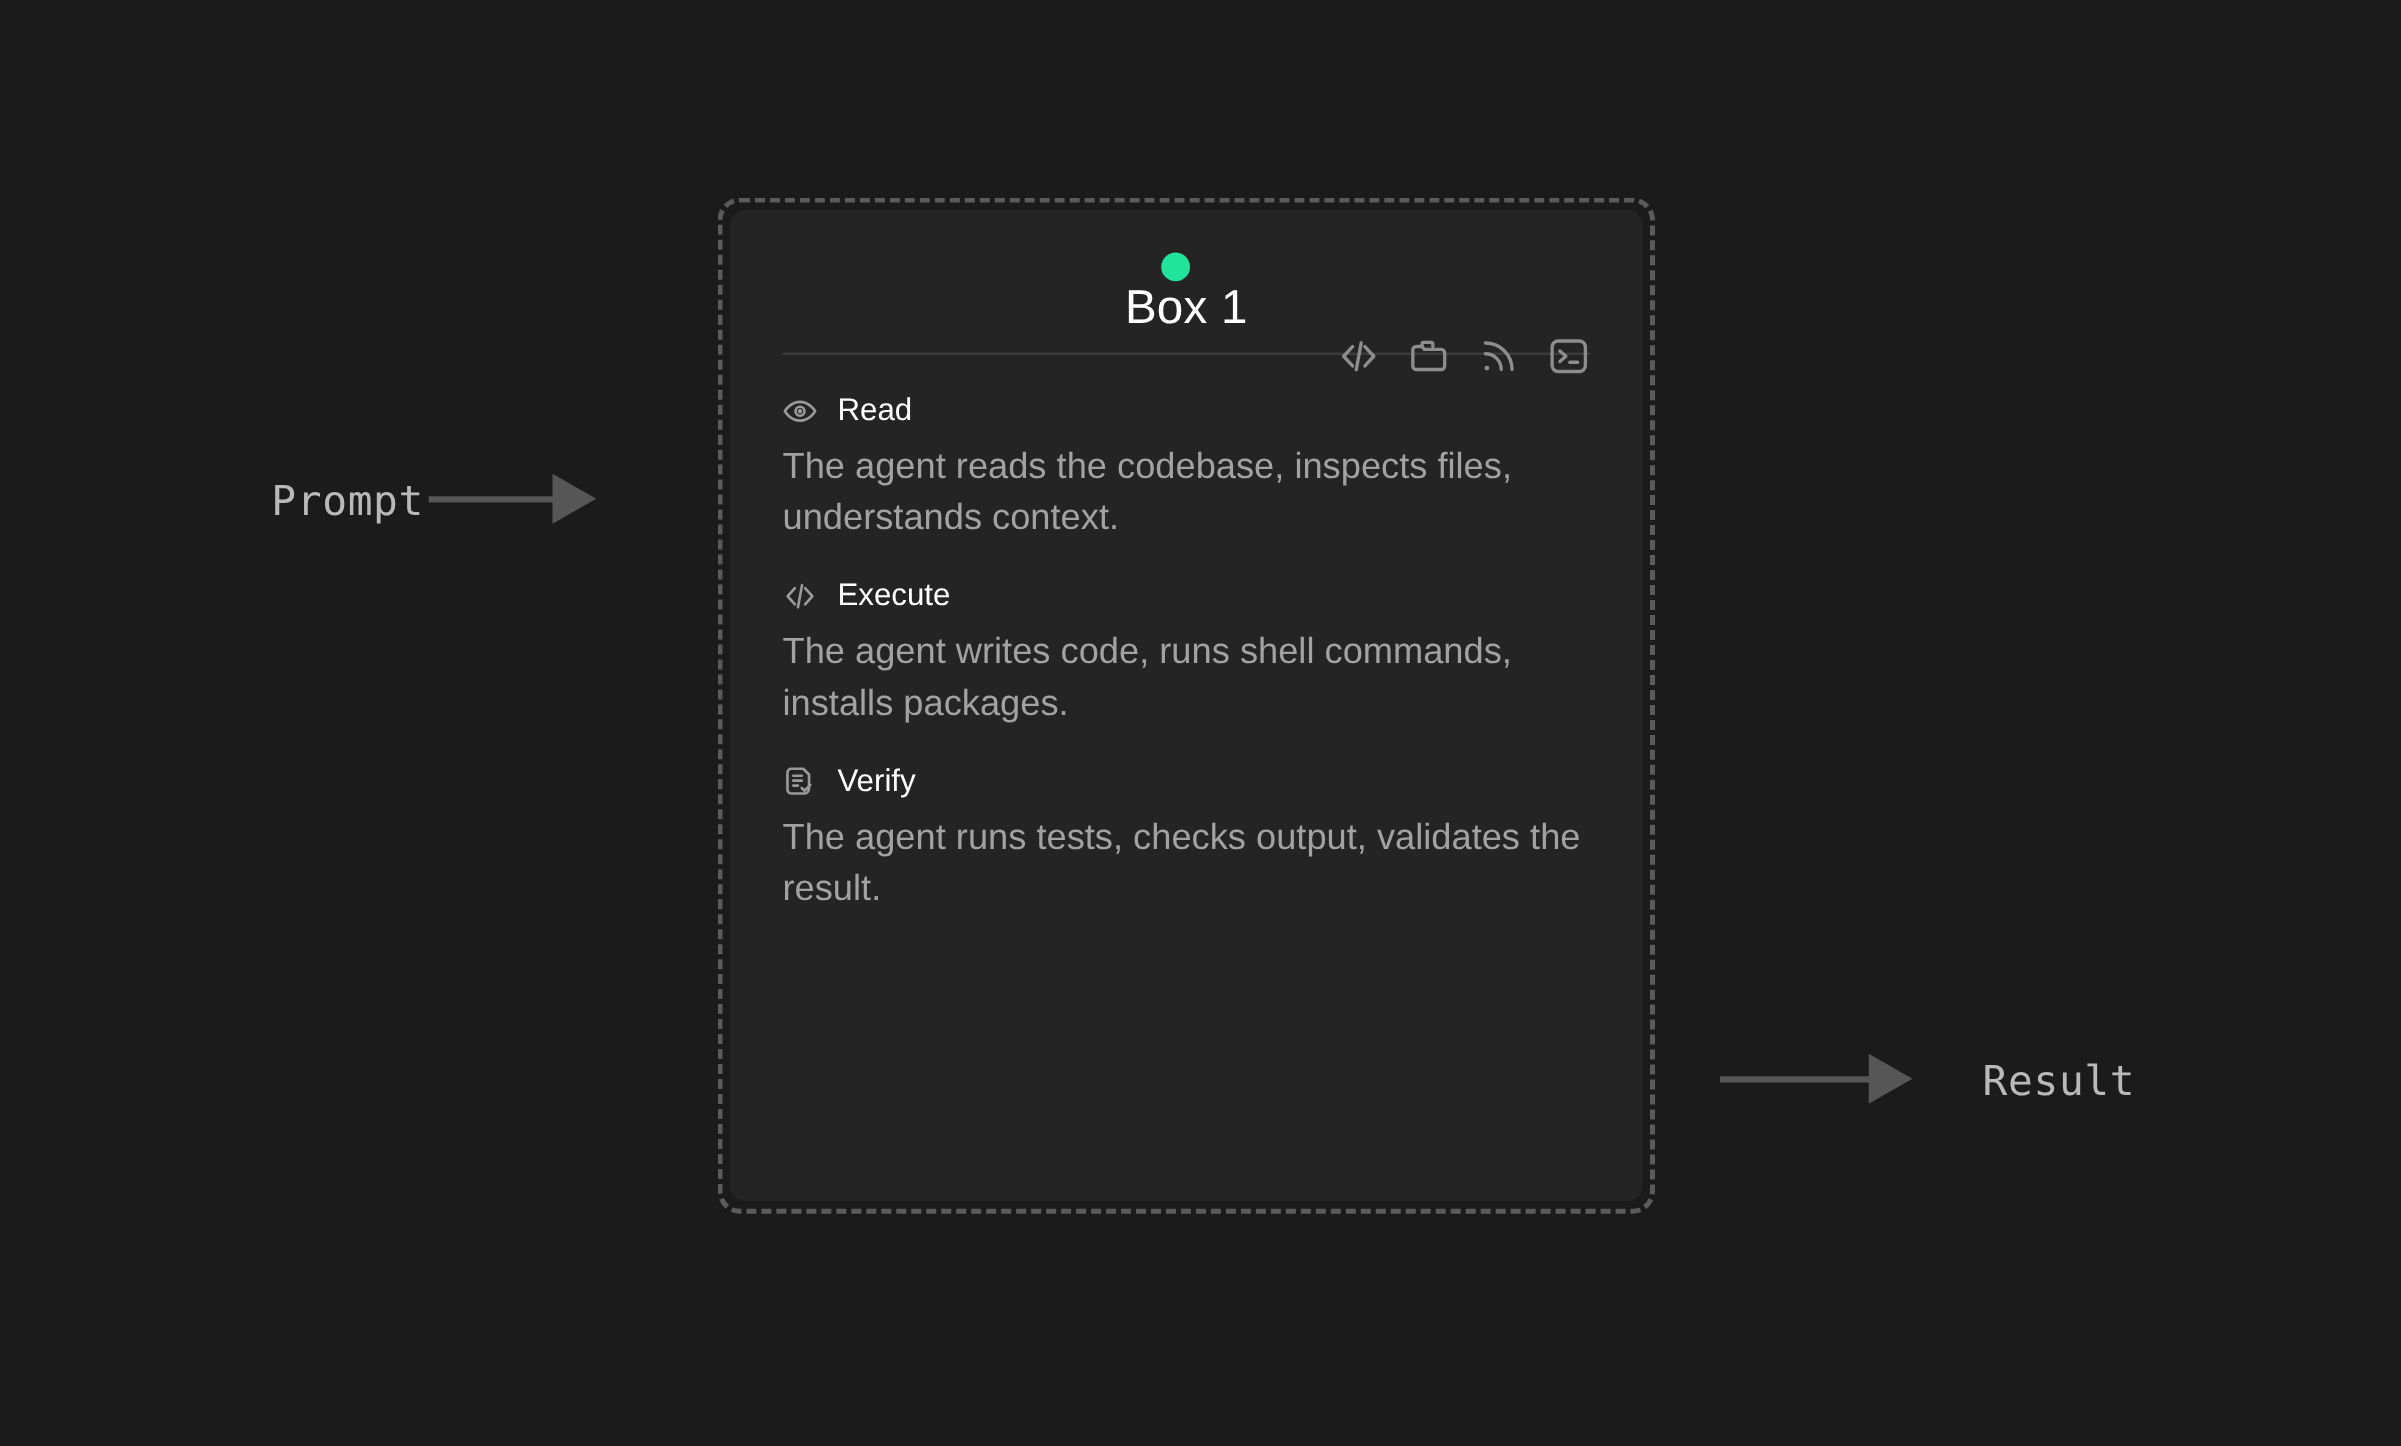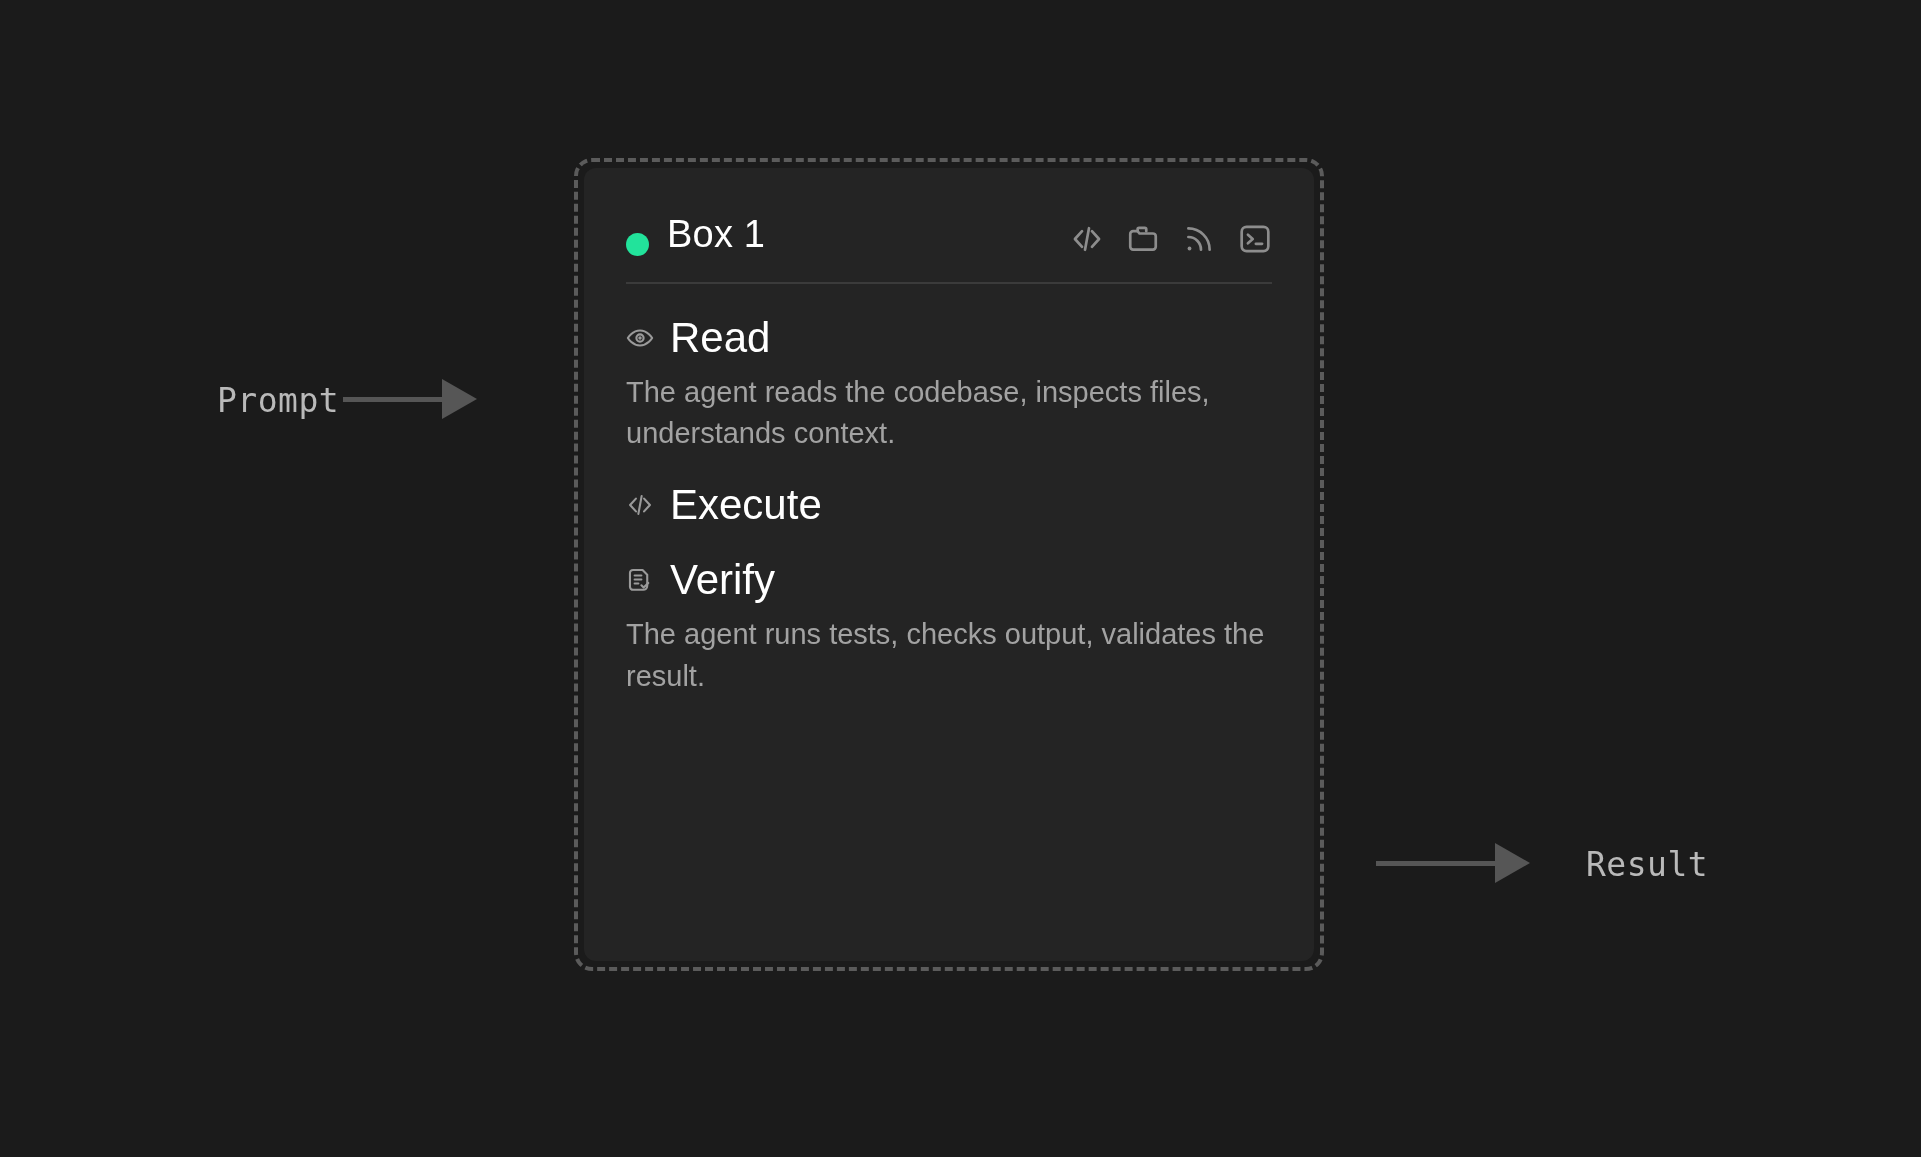--- a/index.html
+++ b/index.html
@@ -75,22 +75,23 @@
     height: 100%;
     box-sizing: border-box;
     background: #242424;
     border-radius: 12px;
     padding: 34px 42px 0 42px;
   }
 
   
   #panel-header {
     display: flex;
-    align-items: flex-end;
+    align-items: center;
     height: 54px;
+    flex-direction: column;
   }
   #status-dot {
     width: 23px;
     height: 23px;
     border-radius: 50%;
     background: #22e39b;
     flex: 0 0 auto;
     margin-right: 18px;
   }
   #panel-title {
@@ -132,21 +133,21 @@
     margin-bottom: 10px;
   }
   .section-icon {
     width: 28px;
     height: 28px;
     color: #9a9a9a;
     flex: 0 0 auto;
   }
   .section-icon svg { display: block; width: 100%; height: 100%; }
   .section-title {
-    font-size: 42px;
+    font-size: 25px;
     color: #ffffff;
     font-weight: 400;
     white-space: nowrap;
   }
   .section-body {
     font-size: 29px;
     line-height: 1.42;
     color: #a2a2a2;
     max-width: 640px;
   }
@@ -226,20 +227,21 @@
           <div class="section-head">
             <span class="section-icon">
               <svg viewBox="0 0 24 24" fill="none" stroke="currentColor" stroke-width="1.8" stroke-linecap="round" stroke-linejoin="round">
                 <polyline points="8.5,6.5 3.5,12 8.5,17.5"></polyline>
                 <polyline points="15.5,6.5 20.5,12 15.5,17.5"></polyline>
                 <line x1="13.4" y1="4.4" x2="10.6" y2="19.6"></line>
               </svg>
             </span>
             <span class="section-title">Execute</span>
           </div>
+          <div class="section-body">The agent writes code, runs shell commands, installs packages.</div>
         </div>
 
         <div class="section">
           <div class="section-head">
             <span class="section-icon">
               <svg viewBox="0 0 24 24" fill="none" stroke="currentColor" stroke-width="1.8" stroke-linecap="round" stroke-linejoin="round">
                 <path d="M6 3.4h8.2l4 4V17a3.4 3.4 0 0 1-3.4 3.4H6A2.6 2.6 0 0 1 3.4 17.8V6A2.6 2.6 0 0 1 6 3.4z"></path>
                 <line x1="7.4" y1="8.2" x2="13.2" y2="8.2"></line>
                 <line x1="7.4" y1="11.6" x2="13.2" y2="11.6"></line>
                 <line x1="7.4" y1="15" x2="10.6" y2="15"></line>

